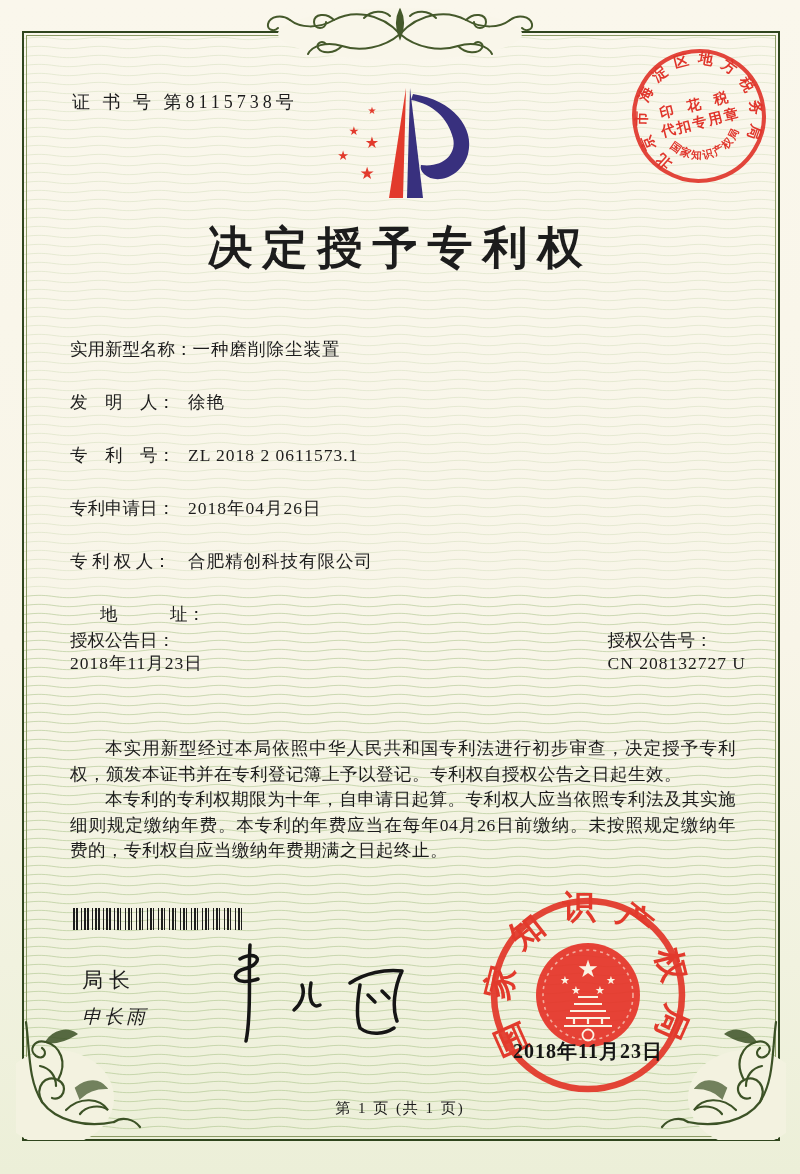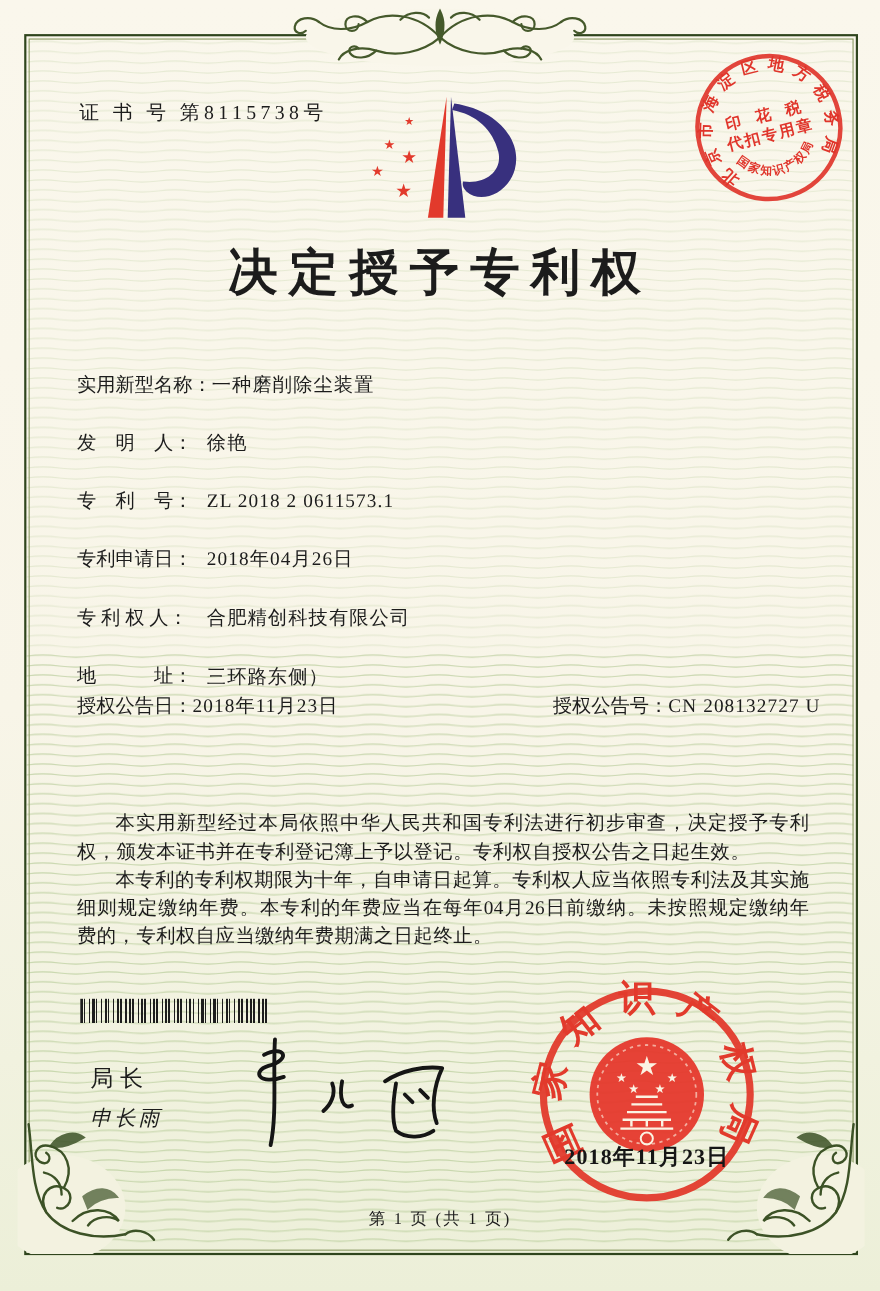--- a/index.html
+++ b/index.html
@@ -7,24 +7,24 @@
   .frame{position:absolute;left:22px;top:31px;width:754px;height:1106px;border:2.5px solid #2f451d;}
   .frame-inner{position:absolute;inset:2px;border:1px solid #8a9a63;}
   .wavebg{position:absolute;left:24px;top:34px;width:752px;height:1100px;}
   .cert-no{position:absolute;left:72px;top:90px;font-size:18px;letter-spacing:4px;text-align:right;}
   .logo{position:absolute;left:325px;top:80px;}
   .title{position:absolute;left:0;top:218px;width:100%;text-align:center;font-size:45px;font-weight:bold;letter-spacing:10px;}
   .fields{position:absolute;left:70px;right:54px;top:338px;font-size:17.5px;}
   .f-row{display:flex;margin-bottom:30px;line-height:23px;}
   .f-label{flex:0 0 118px;white-space:nowrap;}
   .f-value{letter-spacing:1px;}
-  .f-row.addr{margin-bottom:3px;}
+  .f-row.addr{margin-bottom:3px;margin-left:30px;}
   .addr .f-value div{line-height:24px;}
   .f-row.two-col{justify-content:space-between;}
-  .col{display:flex;}
+  .col{display:flex;flex-direction:column;}
   .col .f-label{flex:0 0 auto;}
   .body-text{position:absolute;left:70px;right:64px;top:736px;font-size:17.5px;}
   .body-text p{margin:0;text-indent:2em;line-height:25.5px;text-align:justify;letter-spacing:.5px;}
   .barcode{position:absolute;left:73px;top:908px;width:172px;height:22px;background:repeating-linear-gradient(90deg,#1d1d1d 0,#1d1d1d 2px,transparent 2px,transparent 3px,#1d1d1d 3px,#1d1d1d 4.5px,transparent 4.5px,transparent 8px,#1d1d1d 8px,#1d1d1d 9px,transparent 9px,transparent 11px);}
   .sig-title{position:absolute;left:82px;top:966px;font-size:21px;letter-spacing:6px;}
   .sig-name{position:absolute;left:82px;top:1004px;font-size:19px;letter-spacing:3px;font-style:italic;}
   .signature-svg{position:absolute;left:180px;top:933px;}
   .seal-svg{position:absolute;left:478px;top:885px;}
   .seal-date{position:absolute;left:486px;top:1038px;width:204px;text-align:center;font-size:20px;font-weight:bold;letter-spacing:1px;color:#161616;}
   .footer{position:absolute;left:0;top:1099px;width:100%;text-align:center;font-size:15px;letter-spacing:2px;}
@@ -152,21 +152,20 @@
       <span class="f-label">专利申请日：</span>
       <span class="f-value">2018年04月26日</span>
     </div>
     <div class="f-row">
       <span class="f-label">专 利 权 人：</span>
       <span class="f-value">合肥精创科技有限公司</span>
     </div>
     <div class="f-row addr">
       <span class="f-label">地　　　址：</span>
       <span class="f-value">
-        <div>三环路东侧）</div>
       </span>
     </div>
     <div class="f-row two-col">
       <span class="col">
         <span class="f-label">授权公告日：</span>
         <span class="f-value">2018年11月23日</span>
       </span>
       <span class="col">
         <span class="f-label">授权公告号：</span>
         <span class="f-value">CN 208132727 U</span>

